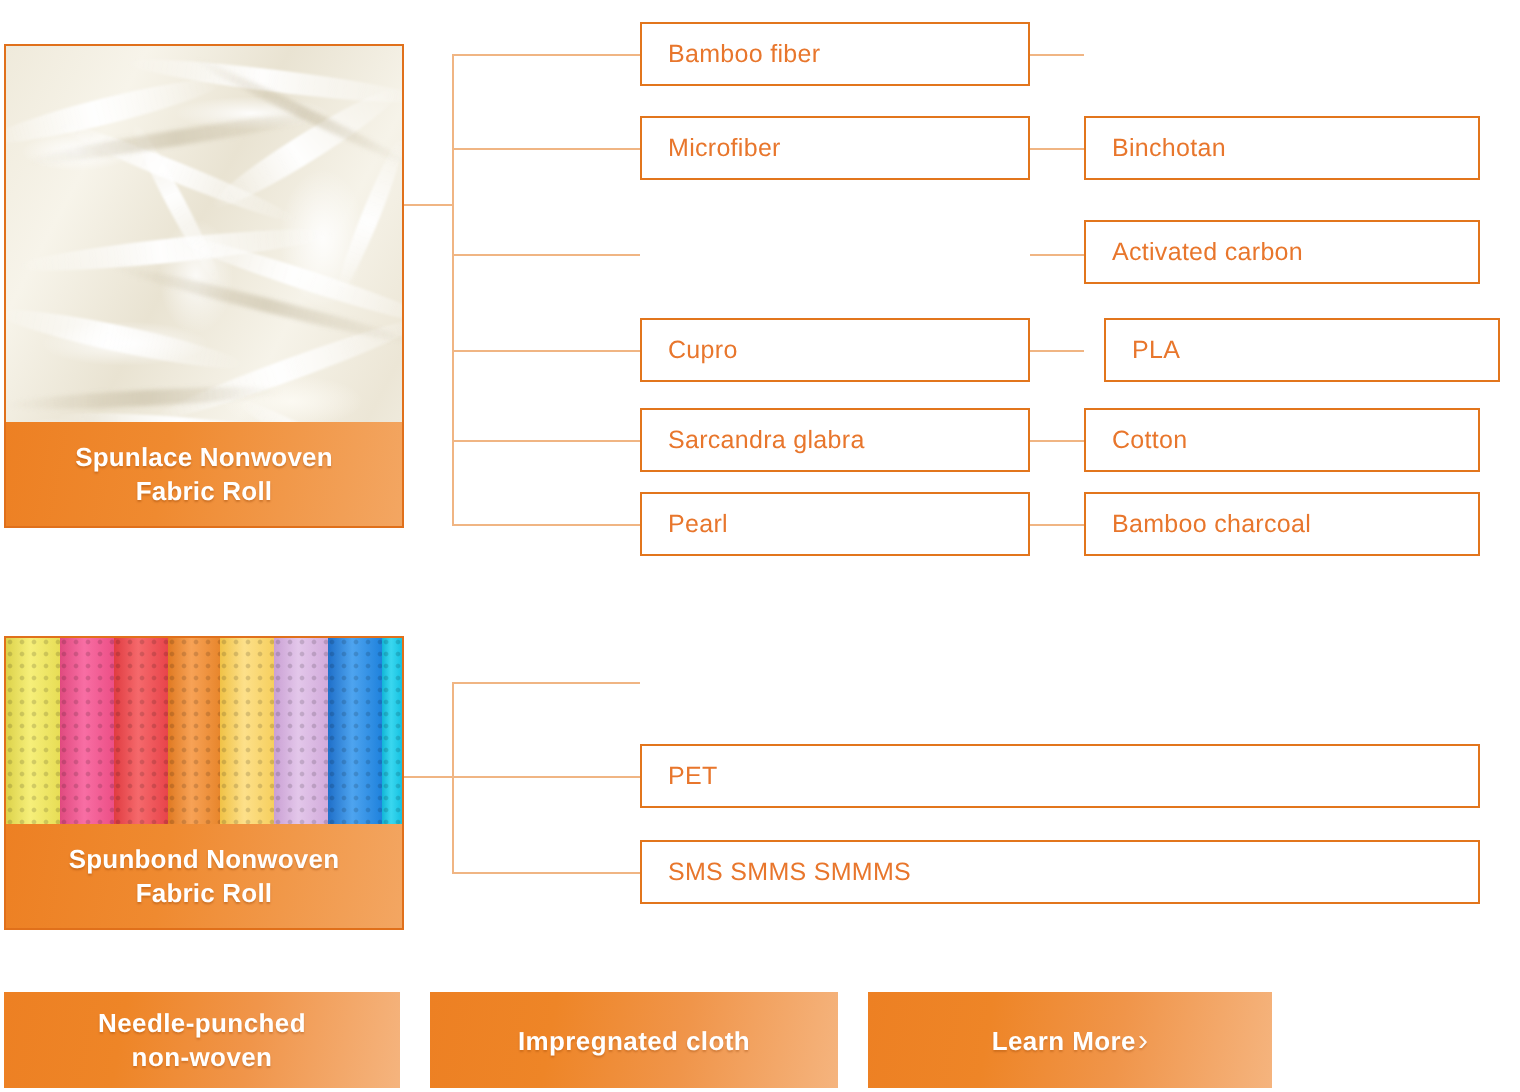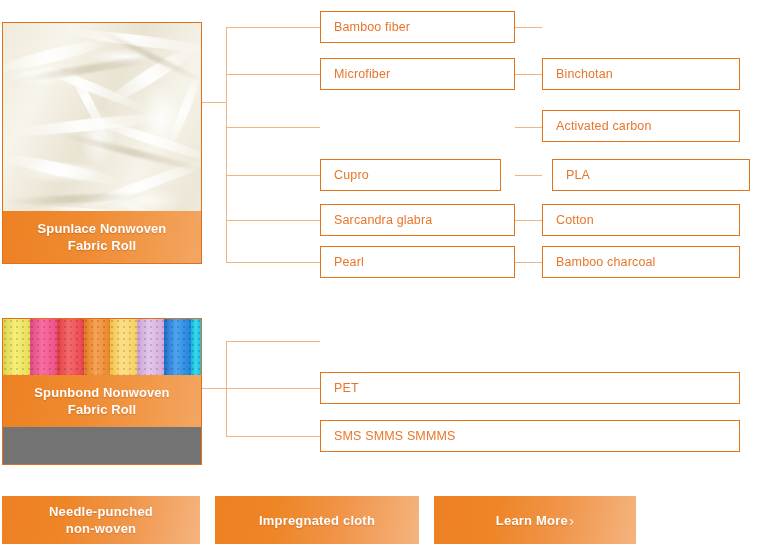--- a/index.html
+++ b/index.html
@@ -20,21 +20,21 @@
     width: 760px;
     height: 546px;
   }
 
   
   .product-card {
     position: absolute;
     border: 1px solid #E0701B;
     box-sizing: border-box;
     overflow: hidden;
-    background: #737373;
+    background: #bef264;
   }
   .product-photo {
     position: relative;
     width: 100%;
     overflow: hidden;
   }
   .product-caption {
     position: absolute;
     left: 0;
     right: 0;
@@ -203,32 +203,32 @@
 
   <div class="line-h" style="left:515px; top:27px;  width:27px;"></div>
   <div class="line-h" style="left:515px; top:74px;  width:27px;"></div>
   <div class="line-h" style="left:515px; top:127px; width:27px;"></div>
   <div class="line-h" style="left:515px; top:175px; width:27px;"></div>
   <div class="line-h" style="left:515px; top:220px; width:27px;"></div>
   <div class="line-h" style="left:515px; top:262px; width:27px;"></div>
 
   <div class="mat-box" style="left:320px; top:11px;  width:195px; height:32px;">Bamboo fiber</div>
   <div class="mat-box" style="left:320px; top:58px;  width:195px; height:32px;">Microfiber</div>
-  <div class="mat-box" style="left:320px; top:159px; width:181px; height:32px;">Cupro</div>
+  <div class="mat-box" style="left:320px; top:159px; width:195px; height:32px;">Cupro</div>
   <div class="mat-box" style="left:320px; top:246px; width:195px; height:32px;">Pearl</div>
   <div class="mat-box" style="left:320px; top:204px; width:195px; height:32px;">Sarcandra glabra</div>
 
   <div class="mat-box" style="left:542px; top:58px;  width:198px; height:32px;">Binchotan</div>
   <div class="mat-box" style="left:542px; top:110px; width:198px; height:32px;">Activated carbon</div>
   <div class="mat-box" style="left:552px; top:159px; width:198px; height:32px;">PLA</div>
   <div class="mat-box" style="left:542px; top:204px; width:198px; height:32px;">Cotton</div>
   <div class="mat-box" style="left:542px; top:246px; width:198px; height:32px;">Bamboo charcoal</div>
 
   <div class="product-card" style="left:2px; top:318px; width:200px; height:147px;">
-    <div class="product-photo" style="height:108px;">
+    <div class="product-photo" style="height:145px;">
       <div class="photo-spunbond">
         <div class="roll" style="background:linear-gradient(90deg,#dcd24a,#f6ef7a 45%,#e7dd55);"></div>
         <div class="roll" style="background:linear-gradient(90deg,#e04a7f,#f86ea4 45%,#ec4f86);"></div>
         <div class="roll" style="background:linear-gradient(90deg,#e03c41,#f5696c 45%,#e8444a);"></div>
         <div class="roll" style="background:linear-gradient(90deg,#e07a22,#f7a256 45%,#e8862c);"></div>
         <div class="roll" style="background:linear-gradient(90deg,#f0c246,#fde08a 45%,#f6cf5e);"></div>
         <div class="roll" style="background:linear-gradient(90deg,#caa0d4,#e3c7ea 45%,#d2abdb);"></div>
         <div class="roll" style="background:linear-gradient(90deg,#1f6fc9,#4ea4ef 45%,#1f82dd);"></div>
         <div class="roll" style="background:linear-gradient(90deg,#12b6d6,#3ad7ef 45%,#15c2e2); flex:0 0 10px;"></div>
       </div>

